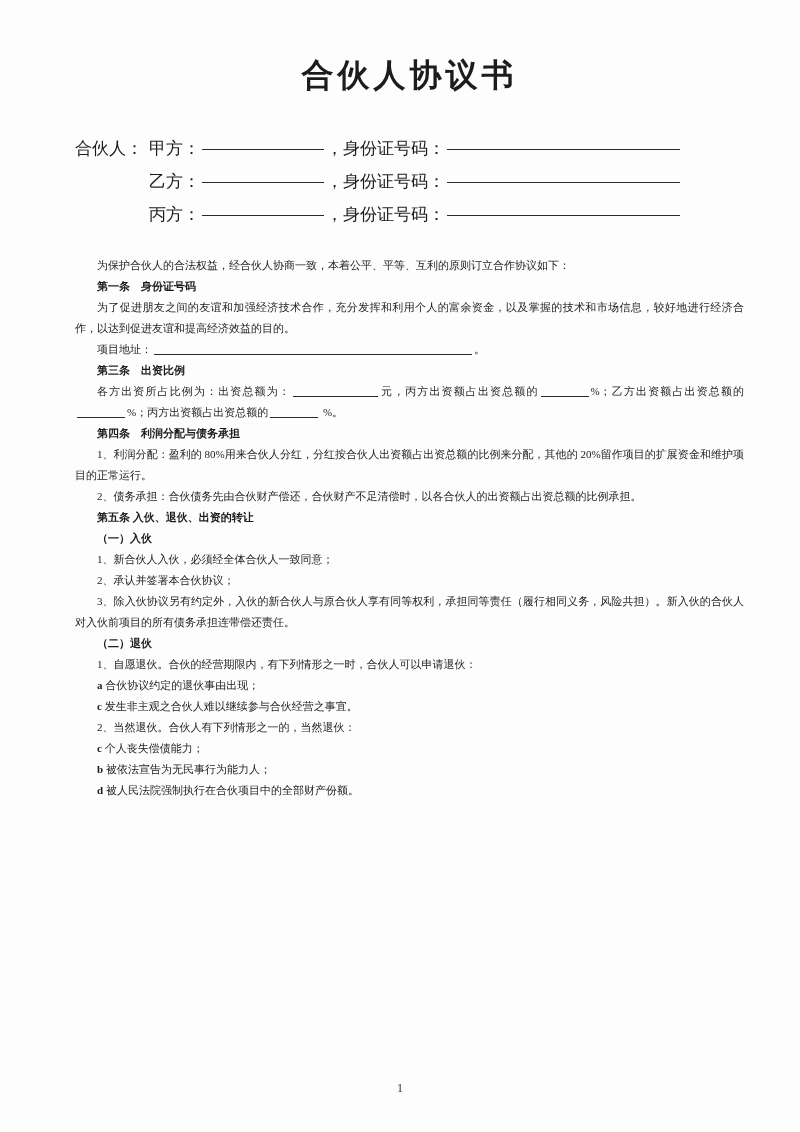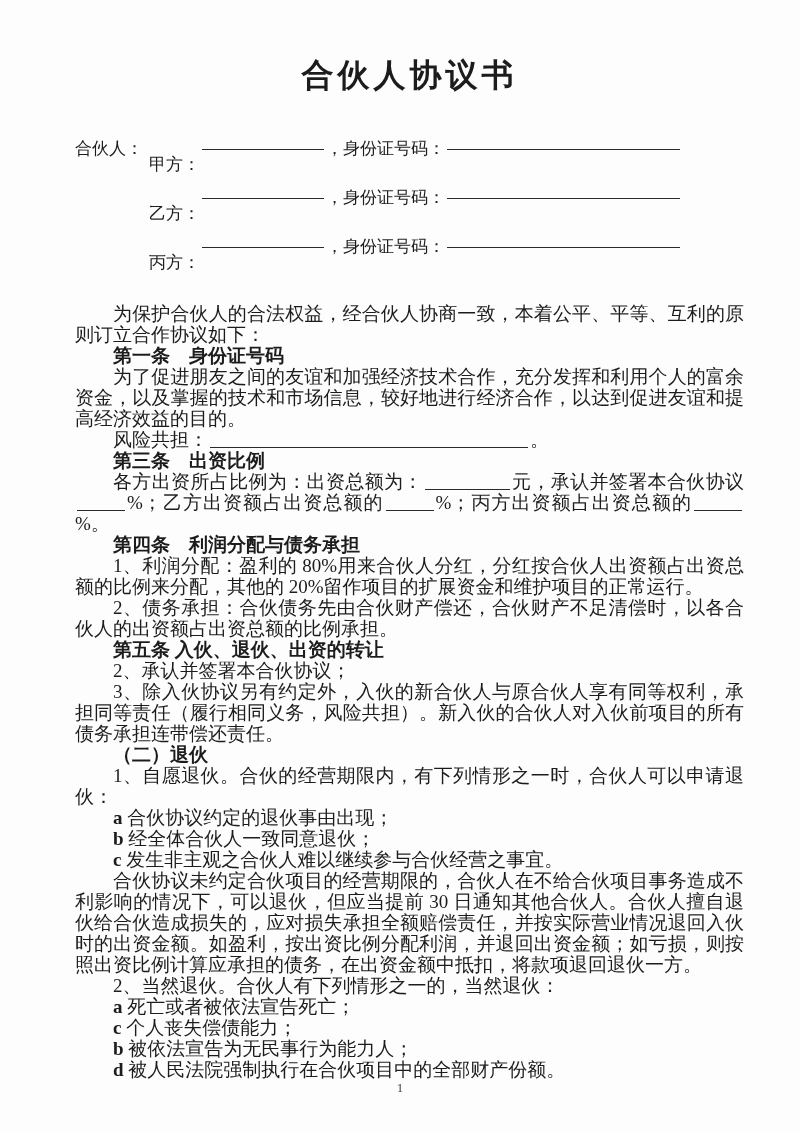--- a/index.html
+++ b/index.html
@@ -31,32 +31,32 @@
   }
   .party-row {
     display: flex;
     line-height: 33px;
     white-space: nowrap;
   }
   .party-prefix {
     display: inline-block;
     width: 74px;
   }
-  .party-name-label { display: inline-block; margin-top: 16px; }
+  .party-name-label { display: inline-block; }
   .blank {
     display: inline-block;
     border-bottom: 1px solid #2a2a2a;
     height: 17px;
     vertical-align: baseline;
     margin: 0 2px -1px 2px;
   }
   .party-row .blank.name { width: 122px; }
   .party-row .blank.idno { width: 233px; }
   .doc-body {
-    font-size: 19px;
+    font-size: 11px;
     line-height: 21px;
     text-align: justify;
   }
   .para {
     text-indent: 2em;
     margin: 0;
   }
   .para.heading { font-weight: bold; }
   .para .blank { height: 13px; margin-bottom: -2px; }
   .para b { font-weight: bold; }
@@ -97,36 +97,35 @@
         <span class="blank name"></span>
         <span>，身份证号码：</span>
         <span class="blank idno"></span>
       </div>
     </div>
 
   <div class="doc-body">
       <div class="para"><span>为保护合伙人的合法权益，经合伙人协商一致，本着公平、平等、互利的原则订立合作协议如下：</span></div>
       <div class="para heading"><span>第一条　身份证号码</span></div>
       <div class="para"><span>为了促进朋友之间的友谊和加强经济技术合作，充分发挥和利用个人的富余资金，以及掌握的技术和市场信息，较好地进行经济合作，以达到促进友谊和提高经济效益的目的。</span></div>
-      <div class="para"><span>风险共担：</span><span class="blank" style="width: 318px;"></span><span>。</span></div>
+      <div class="para"><span>项目地址：</span><span class="blank" style="width: 318px;"></span><span>。</span></div>
       <div class="para heading"><span>第三条　出资比例</span></div>
-      <div class="para"><span>各方出资所占比例为：出资总额为：</span><span class="blank" style="width: 85px;"></span><span>元，承认并签署本合伙协议</span><span class="blank" style="width: 48px;"></span><span>%；乙方出资额占出资总额的</span><span class="blank" style="width: 48px;"></span><span>%；丙方出资额占出资总额的</span><span class="blank" style="width: 48px;"></span><span> %。</span></div>
+      <div class="para"><span>各方出资所占比例为：出资总额为：</span><span class="blank" style="width: 85px;"></span><span>元，丙方出资额占出资总额的</span><span class="blank" style="width: 48px;"></span><span>%；乙方出资额占出资总额的</span><span class="blank" style="width: 48px;"></span><span>%；丙方出资额占出资总额的</span><span class="blank" style="width: 48px;"></span><span> %。</span></div>
       <div class="para heading"><span>第四条　利润分配与债务承担</span></div>
       <div class="para"><span>1、利润分配：盈利的 80%用来合伙人分红，分红按合伙人出资额占出资总额的比例来分配，其他的 20%留作项目的扩展资金和维护项目的正常运行。</span></div>
       <div class="para"><span>2、债务承担：合伙债务先由合伙财产偿还，合伙财产不足清偿时，以各合伙人的出资额占出资总额的比例承担。</span></div>
       <div class="para heading"><span>第五条 入伙、退伙、出资的转让</span></div>
+      <div class="para heading"><span>（一）入伙</span></div>
+      <div class="para"><span>1、新合伙人入伙，必须经全体合伙人一致同意；</span></div>
       <div class="para"><span>2、承认并签署本合伙协议；</span></div>
       <div class="para"><span>3、除入伙协议另有约定外，入伙的新合伙人与原合伙人享有同等权利，承担同等责任（履行相同义务，风险共担）。新入伙的合伙人对入伙前项目的所有债务承担连带偿还责任。</span></div>
       <div class="para heading"><span>（二）退伙</span></div>
       <div class="para"><span>1、自愿退伙。合伙的经营期限内，有下列情形之一时，合伙人可以申请退伙：</span></div>
       <div class="para"><b>a</b><span> 合伙协议约定的退伙事由出现；</span></div>
-      <div class="para"><b>b</b><span> 经全体合伙人一致同意退伙；</span></div>
       <div class="para"><b>c</b><span> 发生非主观之合伙人难以继续参与合伙经营之事宜。</span></div>
-      <div class="para"><span>合伙协议未约定合伙项目的经营期限的，合伙人在不给合伙项目事务造成不利影响的情况下，可以退伙，但应当提前 30 日通知其他合伙人。合伙人擅自退伙给合伙造成损失的，应对损失承担全额赔偿责任，并按实际营业情况退回入伙时的出资金额。如盈利，按出资比例分配利润，并退回出资金额；如亏损，则按照出资比例计算应承担的债务，在出资金额中抵扣，将款项退回退伙一方。</span></div>
       <div class="para"><span>2、当然退伙。合伙人有下列情形之一的，当然退伙：</span></div>
-      <div class="para"><b>a</b><span> 死亡或者被依法宣告死亡；</span></div>
       <div class="para"><b>c</b><span> 个人丧失偿债能力；</span></div>
       <div class="para"><b>b</b><span> 被依法宣告为无民事行为能力人；</span></div>
       <div class="para"><b>d</b><span> 被人民法院强制执行在合伙项目中的全部财产份额。</span></div>
     </div>
 </div>
 
 <div class="page-number">1</div>
 
 </body></html>

